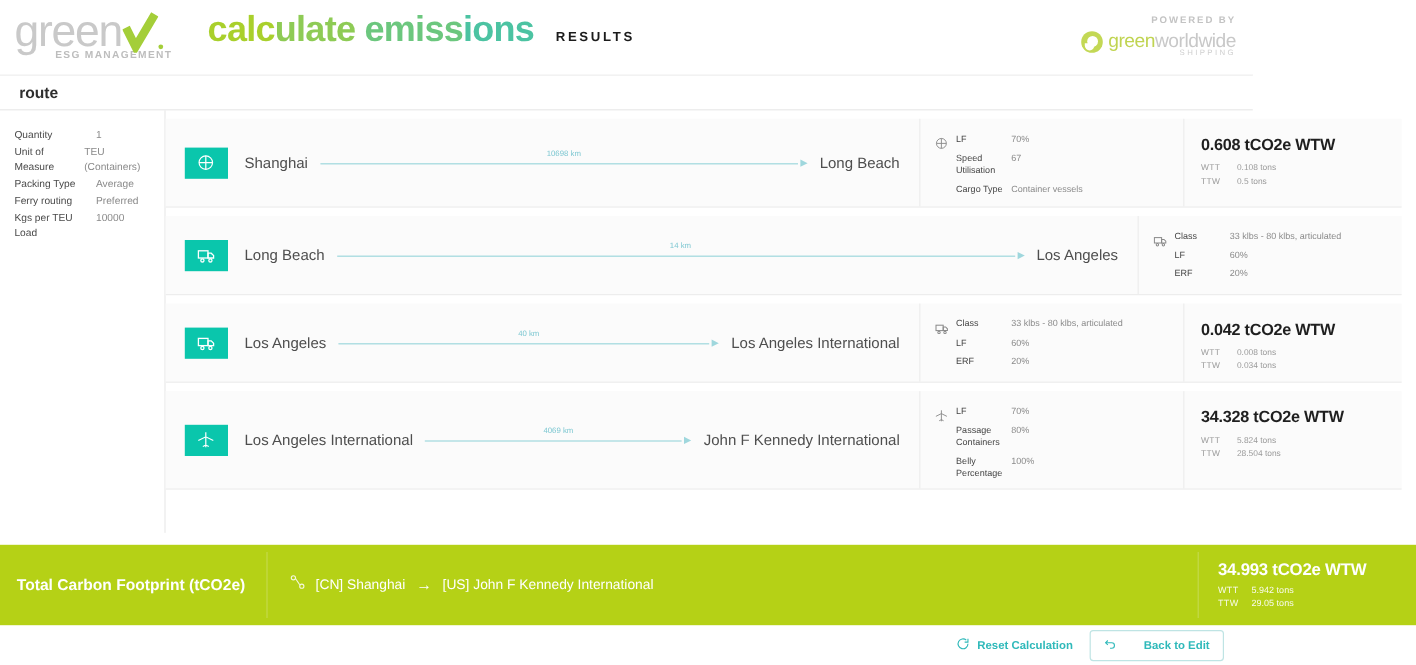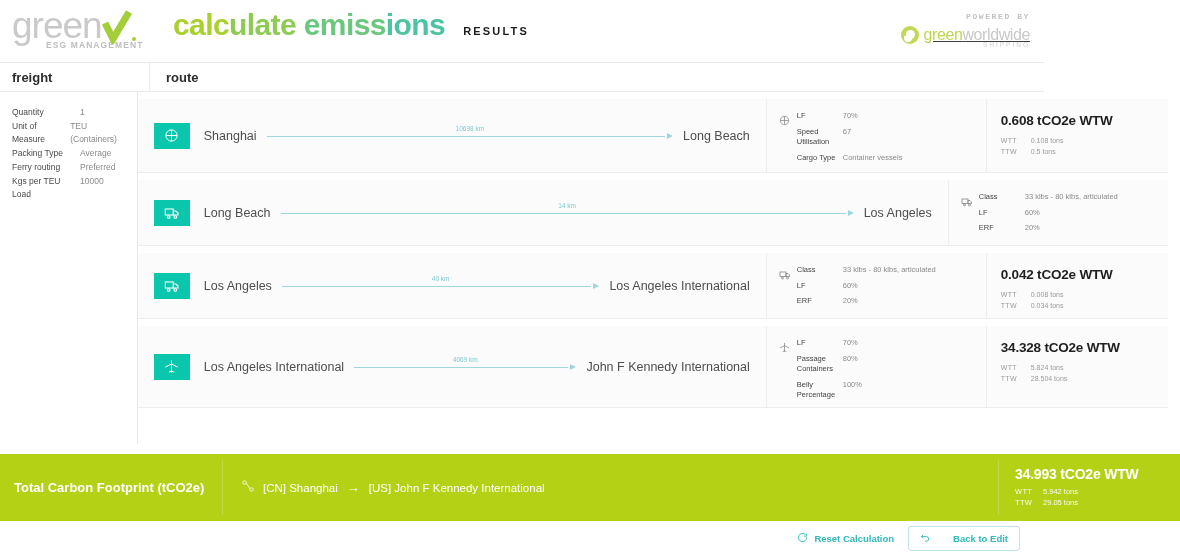--- a/index.html
+++ b/index.html
@@ -29,22 +29,22 @@
   }
   .title-wrap { position:absolute; left:125px; top:8px; display:flex; align-items:baseline;margin-left:48px; }
   .title-main { font-size:30px; font-weight:700; letter-spacing:-0.6px; }
   .title-main span:nth-child(1){ color:#a9d02c; }
   .title-main span:nth-child(2){ color:#8ecb55; }
   .title-main span:nth-child(3){ color:#6cc77e; }
   .title-main span:nth-child(4){ color:#4cc3a2; }
   .title-results { margin-left:18px; font-size:11px; font-weight:700; letter-spacing:2.2px; color:#1c1c1c; }
 
   .powered { position:absolute; right:14px; top:12px; text-align:right; }
-  .powered-label { font-size:8px; letter-spacing:1.6px; color:#c3c3c3; font-weight:600;font-family:Liberation Mono, monospace; }
-  .powered-logo { display:flex; align-items:center; margin-top:5px; justify-content:center;text-decoration:underline; }
+  .powered-label { font-size:8px; letter-spacing:1.6px; color:#c3c3c3; font-weight:600; }
+  .powered-logo { display:flex; align-items:center; margin-top:5px; justify-content:center; }
   .gw-mark { width:18px; height:18px; border-radius:50%; background:#c3d855; position:relative; margin-right:5px; }
   .gw-mark::after{ content:""; position:absolute; left:5px; top:4px; width:9px; height:9px; border-radius:50%; background:#fff; }
   .gw-mark::before{ content:""; position:absolute; left:3px; bottom:2px; width:8px; height:6px; border-radius:0 0 8px 8px; background:#fff; }
   .gw-text { font-size:16px; letter-spacing:-0.4px; }
   .gw-text .g1{ color:#c0d451; }
   .gw-text .g2{ color:#c8c8c8; }
   .gw-sub { font-size:6.5px; letter-spacing:2px; color:#cfcfcf; text-align:right; margin-top:-3px; }
 
   
   .colhead { display:flex; border-top:1px solid #e9e9e9; border-bottom:1px solid #e9e9e9; height:30px; }
@@ -138,23 +138,20 @@
       <div class="powered-label">POWERED BY</div>
       <div class="powered-logo">
         <span class="gw-mark"></span>
         <span class="gw-text"><span class="g1">green</span><span class="g2">worldwide</span></span>
       </div>
       <div class="gw-sub">SHIPPING</div>
     </div>
   </div>
 
   <div class="colhead">
-    <div class="c1">
-      <span class="colhead-label">freight</span>
-    </div>
     <div class="c2">
       <span class="colhead-label">route</span>
     </div>
   </div>
 
   <div class="body">
 
     <div class="freight-col">
       <div class="freight-row">
         <span class="k">Quantity</span>

